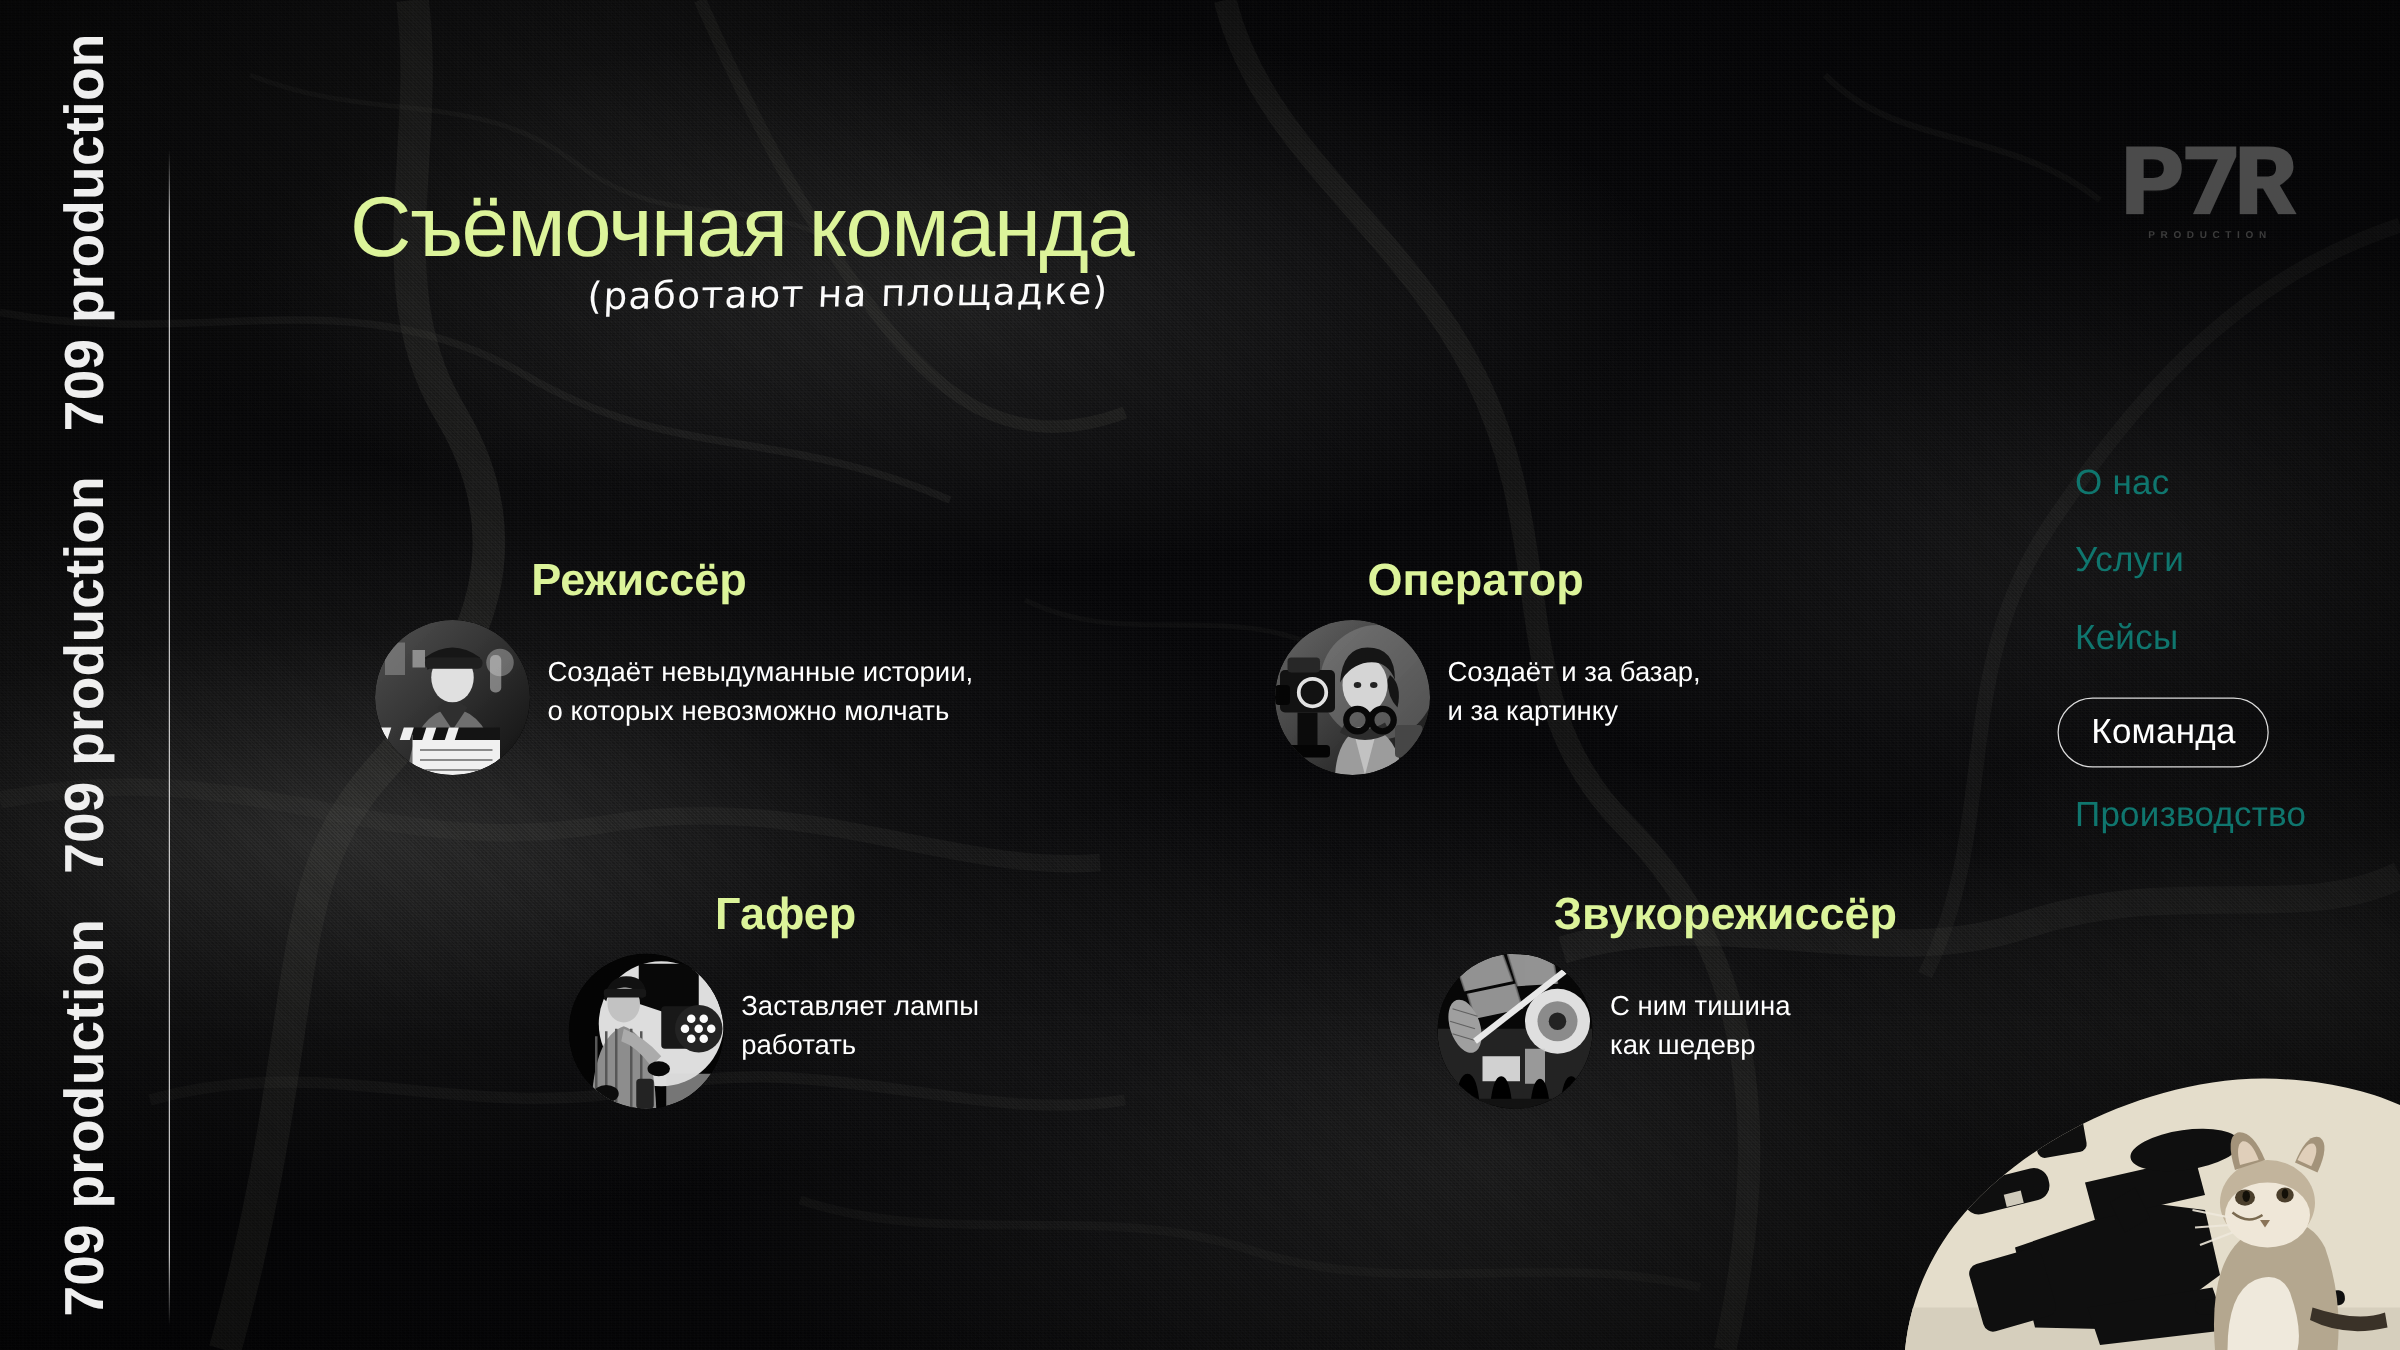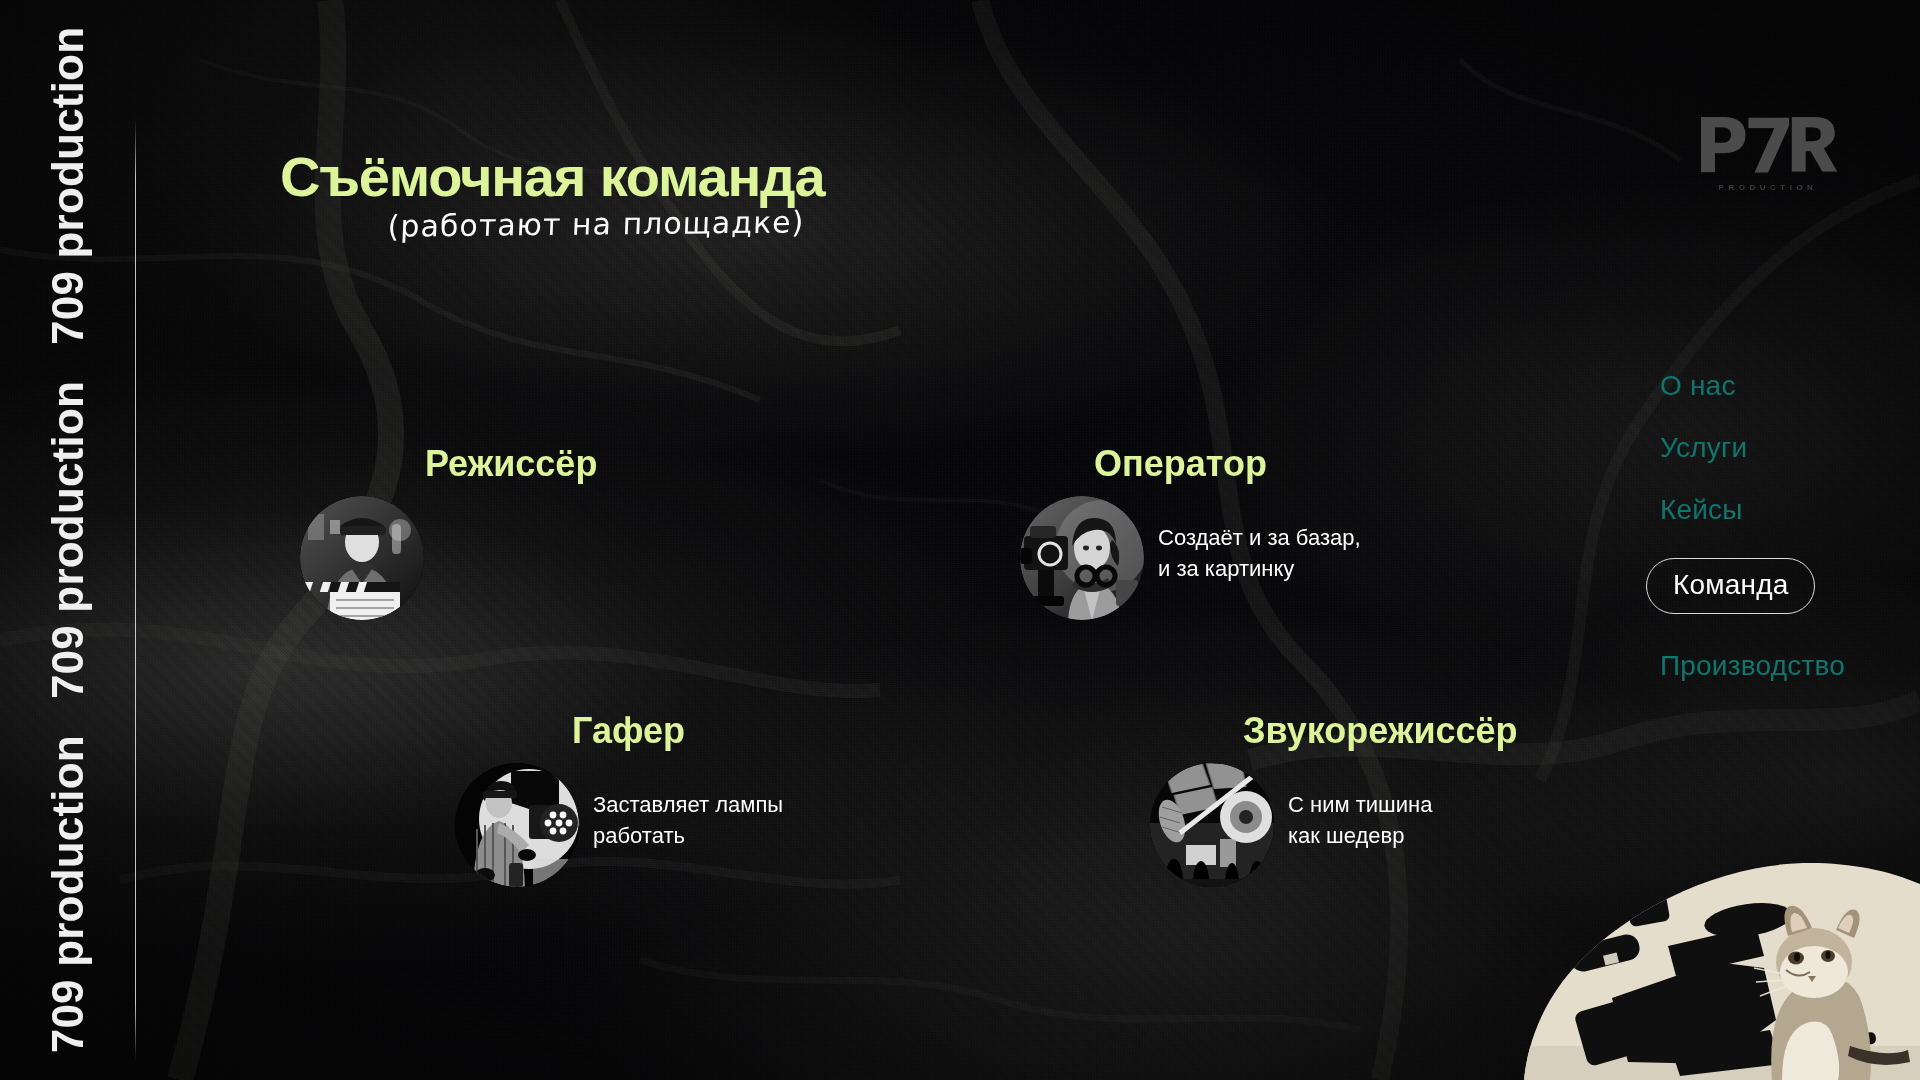--- a/index.html
+++ b/index.html
@@ -76,21 +76,21 @@
   }
   #logo .mark .flip{ display:inline-block; transform:scaleX(-1); }
   #logo .sub{
     font-size:8px; letter-spacing:4.5px; color:#3c3c3c;
     text-transform:uppercase; margin-top:3px; font-weight:700;
   }
 
   
   #headline{ position:absolute; left:280px; top:148px; z-index:5; }
   #title{
-    font-size:56px; font-weight:700; line-height:1.02;
+    font-size:68px; font-weight:400; line-height:1.02;
     color:#dcf49a; letter-spacing:-1.2px;
     white-space:nowrap;
   }
   #subtitle{
     margin-top:2px; text-align:right; padding-right:20px;
     font-family:"DejaVu Sans","Liberation Sans",sans-serif;
     font-size:30px; letter-spacing:1px; color:#fbfbfb;
     font-weight:400;
     transform:skewX(-3deg) rotate(-.6deg);
   }
@@ -133,21 +133,21 @@
   #nav .nav-item{
     margin-left:40px; margin-bottom:34px;
     font-size:28px; color:#0f766e; letter-spacing:.2px;
     line-height:1; cursor:pointer; white-space:nowrap;
   }
   #nav .nav-item.active{
     color:#ffffff;
     border:1.5px solid rgba(255,255,255,.85);
     border-radius:999px;
     padding:12px 26px 14px;
-    margin-left:26px; margin-bottom:38px;
+    margin-left:26px; margin-bottom:24px;
   }
 
   
   #cat-photo{
     position:absolute; right:0; bottom:0; width:400px; height:230px; z-index:8;
     overflow:hidden;
   }
   #cat-photo svg{ display:block; width:400px; height:230px; }
 </style>
 </head>
@@ -236,20 +236,22 @@
                 <rect x="87" y="86" width="8" height="10" transform="skewX(-18)"></rect>
               </g>
               <g stroke="#8a8a8a" stroke-width="1.6">
                 <line x1="36" y1="104" x2="94" y2="104"></line>
                 <line x1="36" y1="112" x2="94" y2="112"></line>
                 <line x1="36" y1="120" x2="94" y2="120"></line>
               </g>
             </g>
           </svg>
         </div>
+        <div class="desc">Создаёт невыдуманные истории,
+о которых невозможно молчать</div>
       </div>
     </div>
 
     <div class="member" id="m-operator">
       <div class="role">Оператор</div>
       <div class="row">
         <div class="avatar">
           <svg viewBox="0 0 124 124">
             <defs>
               <clipPath id="cp2">

